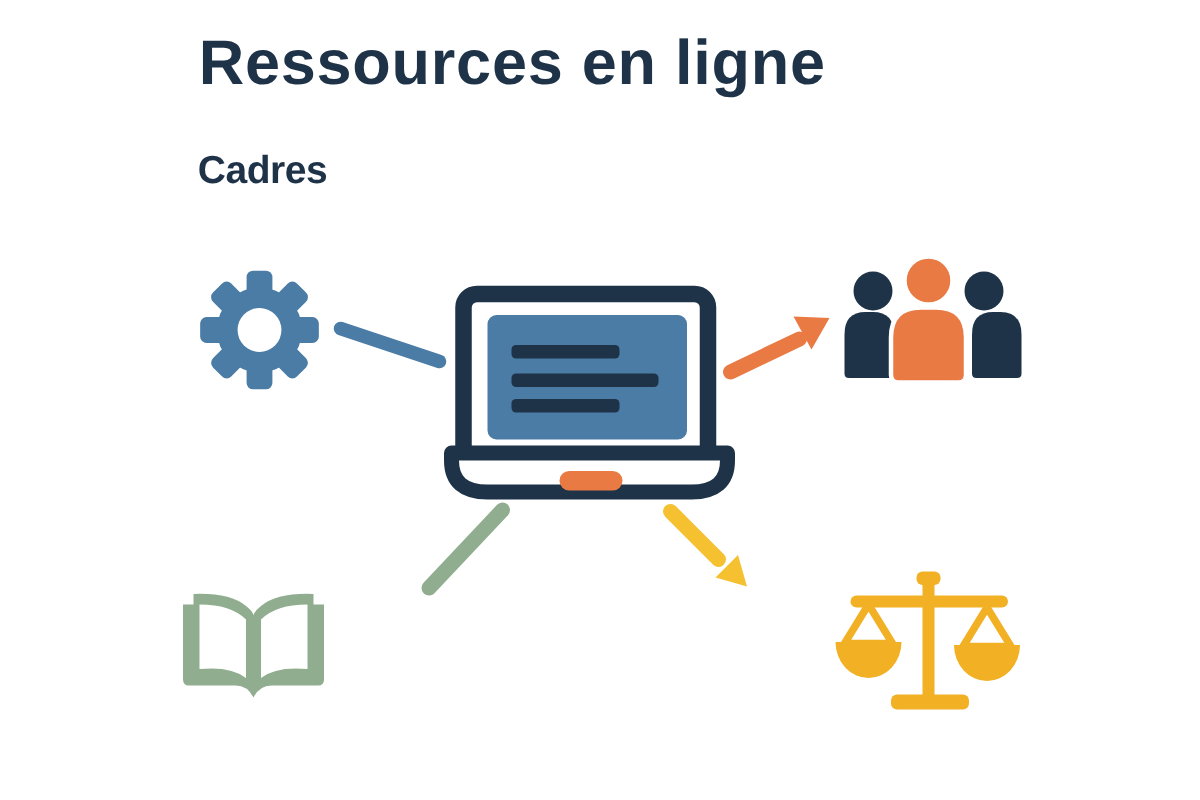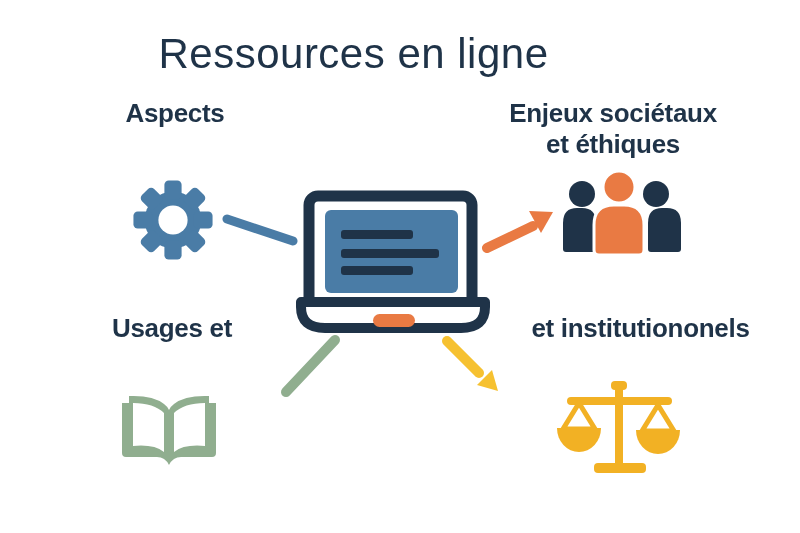--- a/index.html
+++ b/index.html
@@ -6,22 +6,22 @@
     --background:#ffffff; --navy:#1f3348; --blue:#4a7ca6;
     --orange:#e97a43; --green:#90ae8f; --yellow:#f2b124; --yellow-arrow:#f6c130;
   }
   html,body{margin:0;padding:0;background:var(--background);}
   .canvas{
     position:relative;width:800px;height:533px;overflow:hidden;
     background:var(--background);
     font-family:"Liberation Sans",sans-serif;
   }
   .title{
-    position:absolute;left:0;top:18px;width:683px;margin:12px;
-    text-align:center;font-size:42px;font-weight:normal;
+    position:absolute;left:0;top:18px;width:683px;margin:0;
+    text-align:center;font-size:42px;font-weight:bold;
     letter-spacing:0.5px;color:var(--navy);
   }
   .node-label{
     position:absolute;text-align:center;
     font-size:26px;font-weight:bold;line-height:31px;
     letter-spacing:-0.3px;color:var(--navy);
   }
   .node-label span{display:block;}
   .icon-svg{position:absolute;display:block;}
   .connectors{position:absolute;left:0;top:0;pointer-events:none;}
@@ -40,34 +40,28 @@
       <polygon points="553,212 541,233 529,211"></polygon>
     </g>
     <line x1="286" y1="392" x2="335" y2="340" stroke="var(--green)" stroke-width="10" stroke-linecap="round"></line>
     <g fill="var(--yellow-arrow)">
       <line x1="447" y1="341" x2="479" y2="373" stroke="var(--yellow-arrow)" stroke-width="10" stroke-linecap="round"></line>
       <polygon points="498,391 477,385 492,370"></polygon>
     </g>
   </svg>
 
   <div class="node-label" style="left:45px;top:98px;width:260px;">
-    <span>Aspects</span>
+    <span>Cadres</span>
   </div>
 
-  <div class="node-label" style="left:463px;top:98px;width:300px;">
-    <span>Enjeux sociétaux</span>
-    <span>et éthiques</span>
-  </div>
 
   <div class="node-label" style="left:32px;top:313px;width:280px;">
-    <span>Usages et</span>
   </div>
 
   <div class="node-label" style="left:488px;top:313px;width:305px;">
-    <span>et institutiononels</span>
   </div>
 
   <svg class="icon-svg" style="left:130px;top:177px;" width="86" height="86" viewBox="0 0 100 100">
     <defs>
       <mask id="gear-hole">
         <rect width="100" height="100" fill="#fff"></rect>
         <circle cx="50" cy="50" r="17" fill="#000"></circle>
       </mask>
     </defs>
     <g mask="url(#gear-hole)" fill="var(--blue)">

